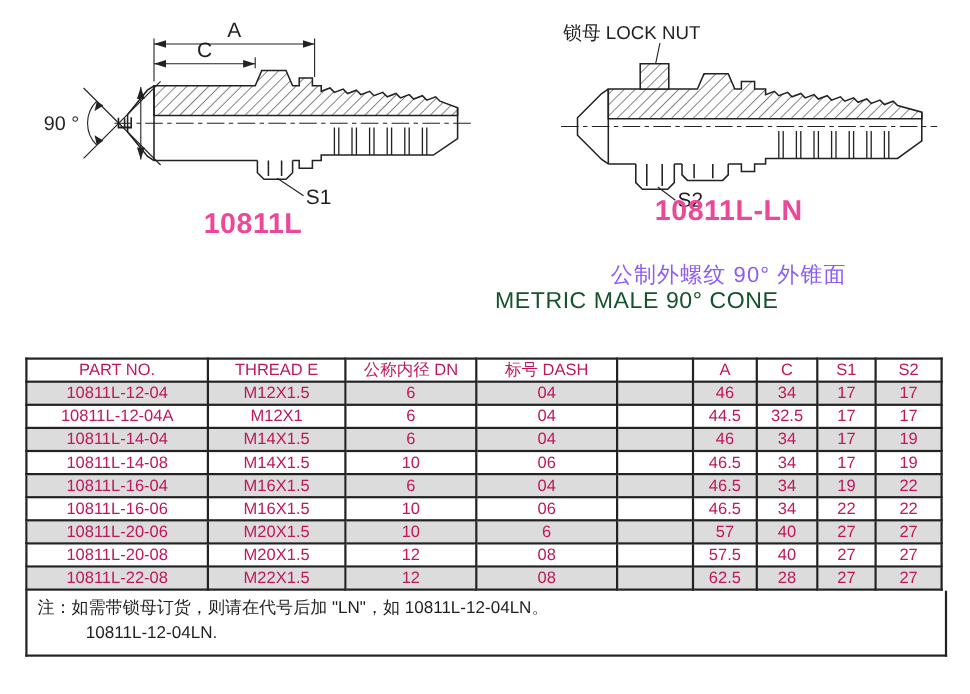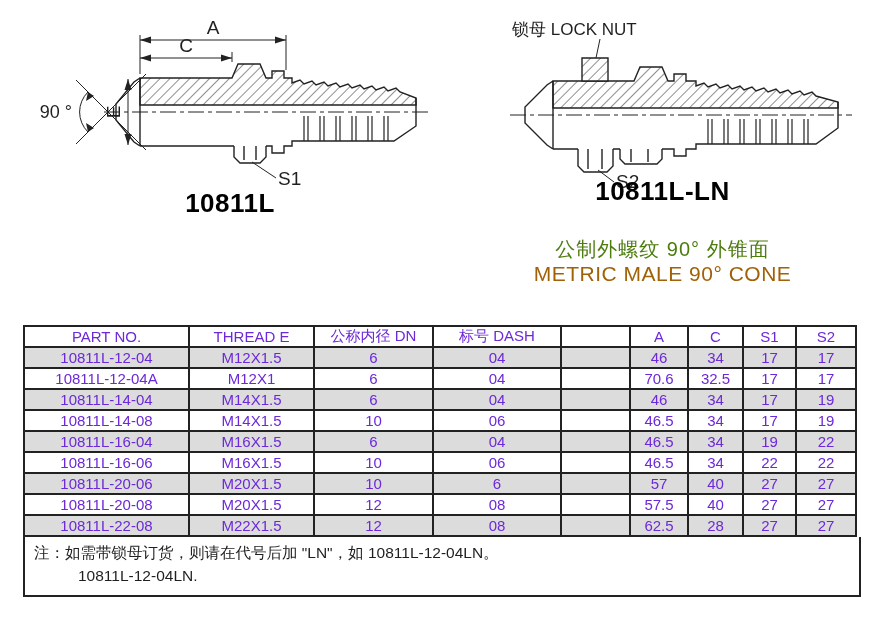--- a/index.html
+++ b/index.html
@@ -11,30 +11,30 @@
     color:#1f1f1f;
     overflow:hidden;
   }
   .abs{position:absolute;}
   svg text{font-family:"Liberation Sans","DejaVu Sans",sans-serif;fill:#1f1f1f;}
   .diag-title{
     text-align:center;
     font-size:26px;
     font-weight:bold;
     letter-spacing:0.5px;
-    color:#000000;
-  }
-  .subtitle-zh{text-align:center;font-size:20px;color:#4d7c0f;letter-spacing:1px;}
-  .subtitle-en{text-align:center;font-size:21px;color:#a16207;letter-spacing:0.5px;}
+    color:#ec4899;
+  }
+  .subtitle-zh{text-align:center;font-size:20px;color:#8b5cf6;letter-spacing:1px;}
+  .subtitle-en{font-size:21px;color:#14532d;letter-spacing:0.5px;}
   .spec-table{
     border-collapse:collapse;
     table-layout:fixed;
     width:688px;
     font-size:15px;
-    color:#6d28d9;
+    color:#be185d;
   }
   .spec-table th,.spec-table td{
     border:2px solid #222;
     text-align:center;
     vertical-align:middle;
     height:19px;
     padding:0 2px;
     font-weight:normal;
     white-space:nowrap;
     overflow:hidden;
@@ -220,21 +220,21 @@
             <td>34</td>
             <td>17</td>
             <td>17</td>
           </tr>
           <tr>
             <td>10811L-12-04A</td>
             <td>M12X1</td>
             <td>6</td>
             <td>04</td>
             <td></td>
-            <td>70.6</td>
+            <td>44.5</td>
             <td>32.5</td>
             <td>17</td>
             <td>17</td>
           </tr>
           <tr>
             <td>10811L-14-04</td>
             <td>M14X1.5</td>
             <td>6</td>
             <td>04</td>
             <td></td>

